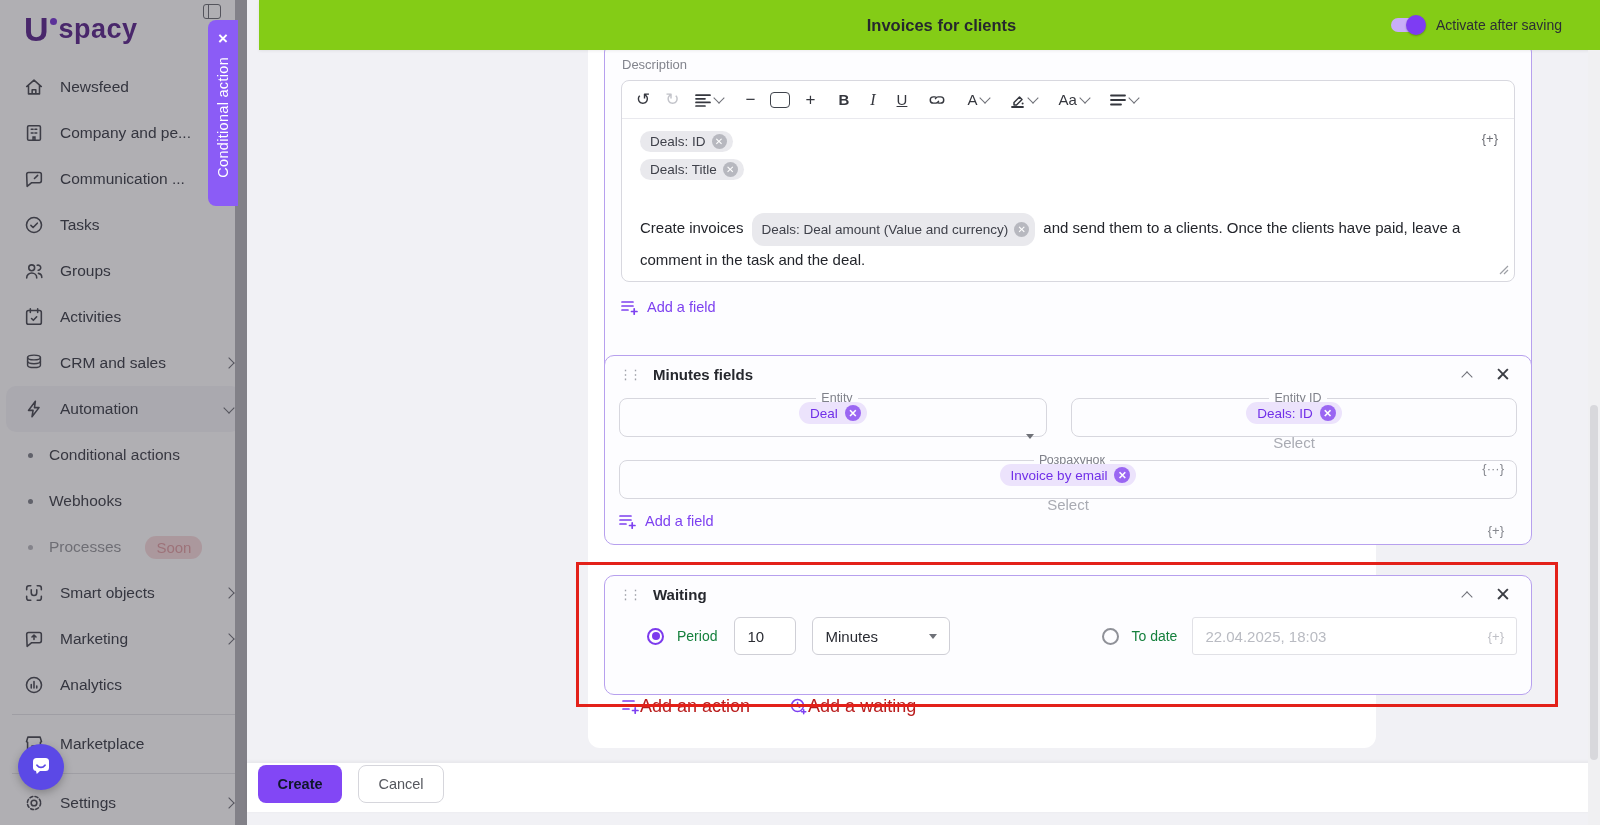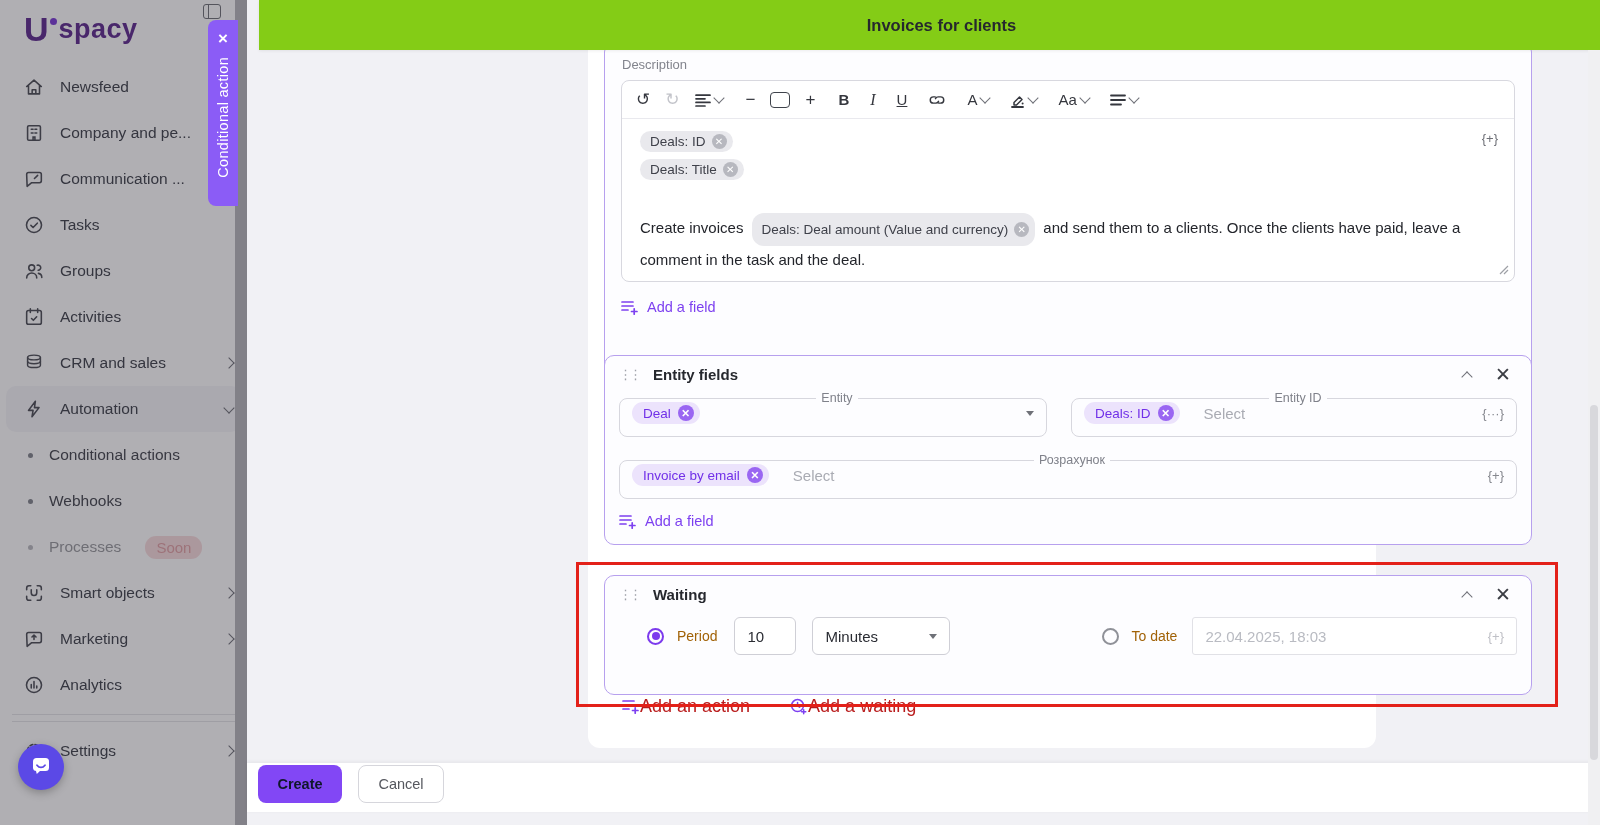--- a/index.html
+++ b/index.html
@@ -78,36 +78,36 @@
   .para{margin-top:26px;font-size:15px;color:#23252b;line-height:27px;width:840px;}
   .para .pill{vertical-align:middle;margin:0 4px;}
   .insert{position:absolute;right:16px;top:12px;color:#6e7077;font-size:13px;cursor:pointer;}
   .resize{position:absolute;right:5px;bottom:4px;cursor:nwse-resize;}
   .addlink{display:inline-flex;align-items:center;gap:9px;color:#7d40f0;font-size:14.5px;margin-top:17px;cursor:pointer;}
   .addlink svg{display:block;}
   
   .frow{display:flex;gap:24px;margin-top:8px;}
   fieldset.fs{border:1px solid #d7d7de;border-radius:8px;margin:0;padding:0 12px 8px;height:46px;box-sizing:border-box;min-width:0;text-align:center;}
   fieldset.fs legend{font-size:12.5px;color:#7f818a;padding:0 5px;margin-left:4px;}
-  .fs-in{display:flex;align-items:center;margin-top:-3px;gap:24px;}
+  .fs-in{display:flex;align-items:center;margin-top:-3px;gap:10px;flex-direction:column;}
   .ptag{display:inline-flex;align-items:center;gap:7px;background:#ece3fc;color:#7130e8;font-size:13.5px;
         border-radius:12px;padding:3px 6px 3px 11px;white-space:nowrap;}
   .ptag .xc{width:16px;height:16px;border-radius:50%;background:#9a66f2;color:#fff;font-size:10.5px;font-weight:700;display:flex;align-items:center;justify-content:center;cursor:pointer;}
   .ph{color:#a9abb3;font-size:15px;}
   .caret{margin-left:auto;width:0;height:0;border-left:4.5px solid transparent;border-right:4.5px solid transparent;border-top:5.5px solid #6f7178;}
   .fs .icn{margin-left:auto;color:#86888f;font-size:13px;}
   .w430{width:428px;flex:none;}
   .grow{flex:1;}
   
   .wrow{display:flex;align-items:center;margin-top:14px;padding-left:28px;}
   .radio{width:17px;height:17px;border-radius:50%;box-sizing:border-box;flex:none;cursor:pointer;}
   .radio.on{border:2px solid #7c3aed;position:relative;}
   .radio.on:after{content:"";position:absolute;left:2.5px;top:2.5px;width:8px;height:8px;border-radius:50%;background:#7c3aed;}
   .radio.off{border:2px solid #8f9198;}
-  .wlb{font-size:14px;color:#a16207;}
+  .wlb{font-size:14px;color:#15803d;}
   .numin{width:62px;height:38px;border:1px solid #cfcfd6;border-radius:6px;box-sizing:border-box;font-size:15px;color:#2a2c33;
          padding:0 0 0 12px;outline:none;font-family:"Liberation Sans",sans-serif;background:#fff;}
   .sel{width:138px;height:38px;border:1px solid #cfcfd6;border-radius:6px;box-sizing:border-box;background:#fff;
        display:flex;align-items:center;padding:0 12px;font-size:15px;color:#2a2c33;cursor:pointer;}
   .datein{flex:1;height:38px;border:1px solid #e1e1e6;border-radius:3px;box-sizing:border-box;background:#fff;
           display:flex;align-items:center;padding:0 12px;}
   .datein .ph2{color:#b9bbc2;font-size:15px;flex:1;}
   .datein .icn2{color:#c0c1c7;font-size:13px;}
   
   .links{position:absolute;left:622px;top:696px;display:flex;gap:40px;z-index:2;}
@@ -272,20 +272,28 @@
             <svg width="22" height="22" viewBox="0 0 24 24" fill="none" stroke="currentColor" stroke-width="1.7" stroke-linecap="round">
               <circle cx="12" cy="12" r="8.2"></circle>
               <path d="M9 15.2v-3.6M12 15.2V8.2M15 15.2v-2.1"></path>
             </svg>
           </span>
         <span class="s-lb">Analytics</span>
       </div>
 
       <div class="divider"></div>
 
+      <div class="s-item">
+        <span class="s-ic">
+            <svg width="22" height="22" viewBox="0 0 24 24" fill="none" stroke="currentColor" stroke-width="1.7" stroke-linecap="round" stroke-linejoin="round">
+              <path d="M5 10v9.5h14V10M3.8 9.5 5.3 4.5h13.4l1.5 5M9.8 19.5v-5.2h4.4v5.2"></path>
+            </svg>
+          </span>
+        <span class="s-lb">Marketplace</span>
+      </div>
 
       <div class="divider"></div>
 
       <div class="s-item">
         <span class="s-ic">
             <svg width="22" height="22" viewBox="0 0 24 24" fill="none" stroke="currentColor" stroke-width="1.7" stroke-linecap="round">
               <circle cx="12" cy="12" r="3.1"></circle>
               <circle cx="12" cy="12" r="7.2" stroke-dasharray="3.4 2.4"></circle>
             </svg>
           </span>
@@ -308,20 +316,26 @@
   <div class="fab">
     <span><svg width="26" height="26" viewBox="0 0 26 26">
           <rect x="5" y="6" width="16" height="13" rx="3.5" fill="#fff"></rect>
           <path d="M9 13.2c1.2 1.5 2.7 2.2 4 2.2s2.8-.7 4-2.2" stroke="#5b49e6" stroke-width="1.8" fill="none" stroke-linecap="round"></path>
           <path d="M8 19h4l-3.2 3z" fill="#fff"></path>
         </svg></span>
   </div>
 
   <div class="m-header">
     <span class="m-title">Invoices for clients</span>
+    <div class="toggle-wrap">
+      <span class="tg">
+          <span class="knob"></span>
+        </span>
+      <span class="lb">Activate after saving</span>
+    </div>
   </div>
 
   <div class="column">
 
     <div class="sect sect-desc">
       <div class="f-label">Description</div>
 
       <div class="editor">
         <div class="toolbar">
           <span class="tbi">
@@ -409,21 +423,21 @@
         <svg width="17" height="15" viewBox="0 0 17 15" stroke="#7d40f0" stroke-width="1.7" stroke-linecap="round">
             <path d="M1 2h11M1 6h11M1 10h6M10.5 11.5h5.5M13.2 8.8v5.4"></path>
           </svg>
         <span>Add a field</span>
       </span>
     </div>
 
     <div class="sect sect-cf">
       <div class="sec-head">
         <span class="handle">⋮⋮</span>
-        <span class="sec-title">Entity fields</span>
+        <span class="sec-title">Minutes fields</span>
         <span class="sec-icons">
           <span class="chev u"></span>
           <span class="xmark">✕</span>
         </span>
       </div>
 
       <div class="frow">
         <fieldset class="fs w430">
           <legend>Entity</legend>
           <div class="fs-in">

